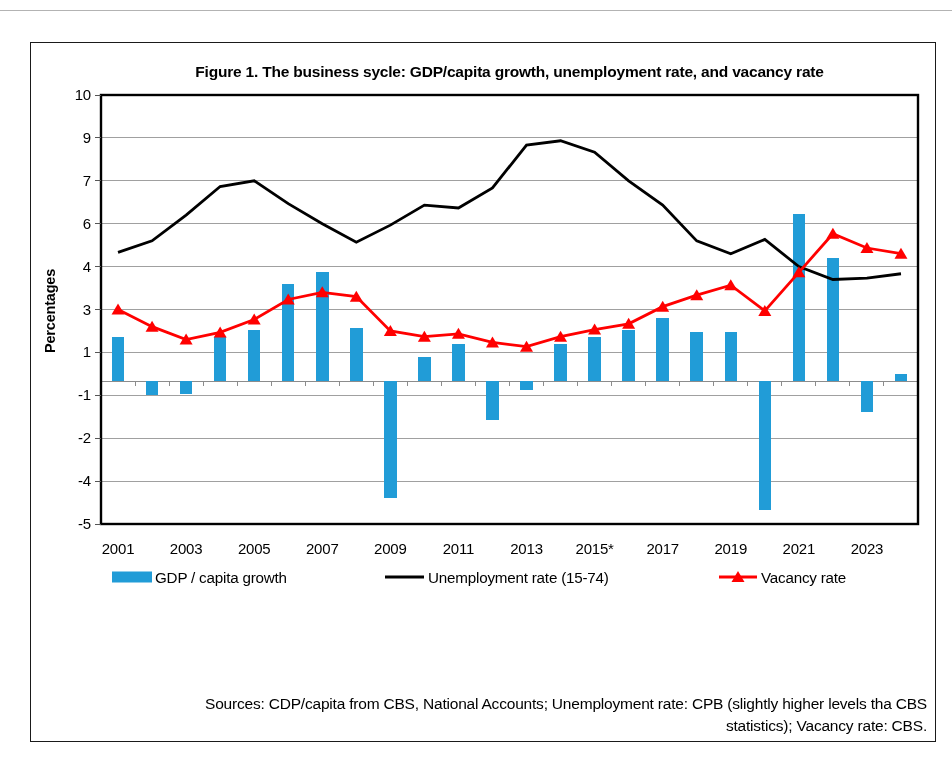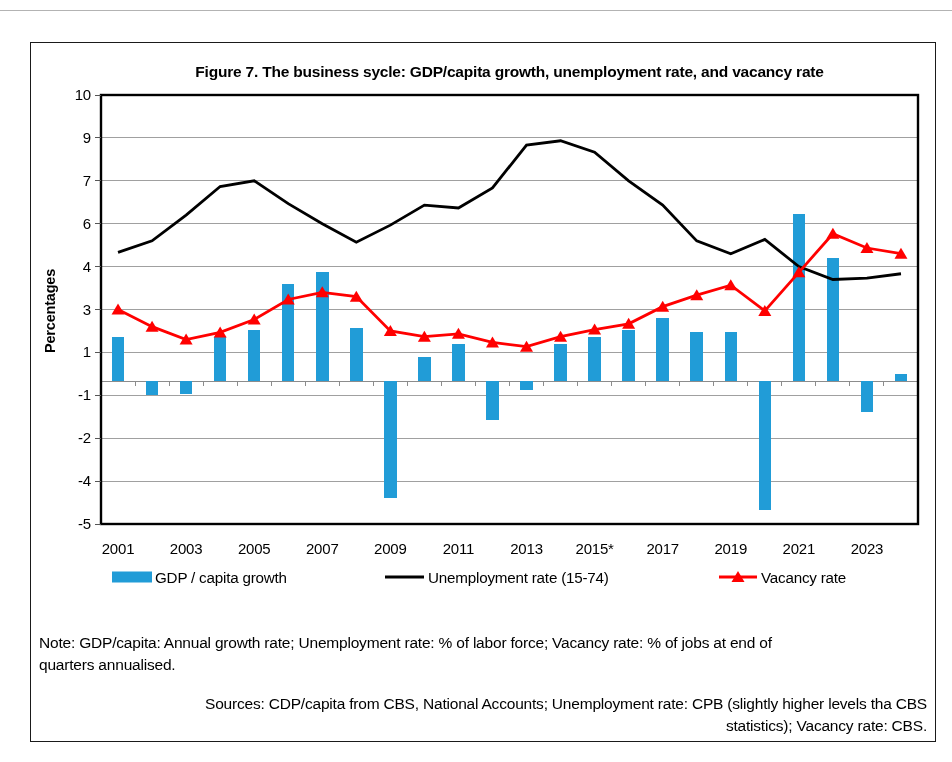--- a/index.html
+++ b/index.html
@@ -21,21 +21,21 @@
   .note{top:589px;}
   .sources{top:650px;text-align:right;}
 </style>
 </head>
 <body>
 
 <div class="page">
   <div class="top-line"></div>
 
   <div class="figure">
-    <div class="chart-title">Figure 7. The business sycle: GDP/capita growth, unemployment rate, and vacancy rate</div>
+    <div class="chart-title">Figure 1. The business sycle: GDP/capita growth, unemployment rate, and vacancy rate</div>
 
     <svg class="chart" width="903" height="552" viewBox="0 0 903 552">
 
       <g id="layer-grid">
           <line x1="70" y1="94.9" x2="887" y2="94.9" stroke="#a0a0a0" stroke-width="1" shape-rendering="crispEdges"></line>
           <line x1="70" y1="137.8" x2="887" y2="137.8" stroke="#a0a0a0" stroke-width="1" shape-rendering="crispEdges"></line>
           <line x1="70" y1="180.7" x2="887" y2="180.7" stroke="#a0a0a0" stroke-width="1" shape-rendering="crispEdges"></line>
           <line x1="70" y1="223.6" x2="887" y2="223.6" stroke="#a0a0a0" stroke-width="1" shape-rendering="crispEdges"></line>
           <line x1="70" y1="266.5" x2="887" y2="266.5" stroke="#a0a0a0" stroke-width="1" shape-rendering="crispEdges"></line>
           <line x1="70" y1="309.4" x2="887" y2="309.4" stroke="#a0a0a0" stroke-width="1" shape-rendering="crispEdges"></line>
@@ -169,18 +169,16 @@
 
         <line x1="354" y1="534" x2="393" y2="534" stroke="#000000" stroke-width="2.8"></line>
         <text class="legend-label" x="397" y="539.5">Unemployment rate (15-74)</text>
 
         <line x1="688" y1="534" x2="726" y2="534" stroke="#FF0000" stroke-width="2.8"></line>
         <path d="M 707 528 L 713.5 539 L 700.5 539 Z" fill="#FF0000"></path>
         <text class="legend-label" x="730" y="539.5">Vacancy rate</text>
       </g>
     </svg>
 
-    <div class="note-block note">Note: GDP/capita: Annual growth rate; Unemployment rate: % of labor force; Vacancy rate: % of jobs at end of
-quarters annualised.</div>
     <div class="note-block sources">Sources: CDP/capita from CBS, National Accounts; Unemployment rate: CPB (slightly higher levels tha CBS
 statistics); Vacancy rate: CBS.</div>
   </div>
 </div>
 
 </body></html>

